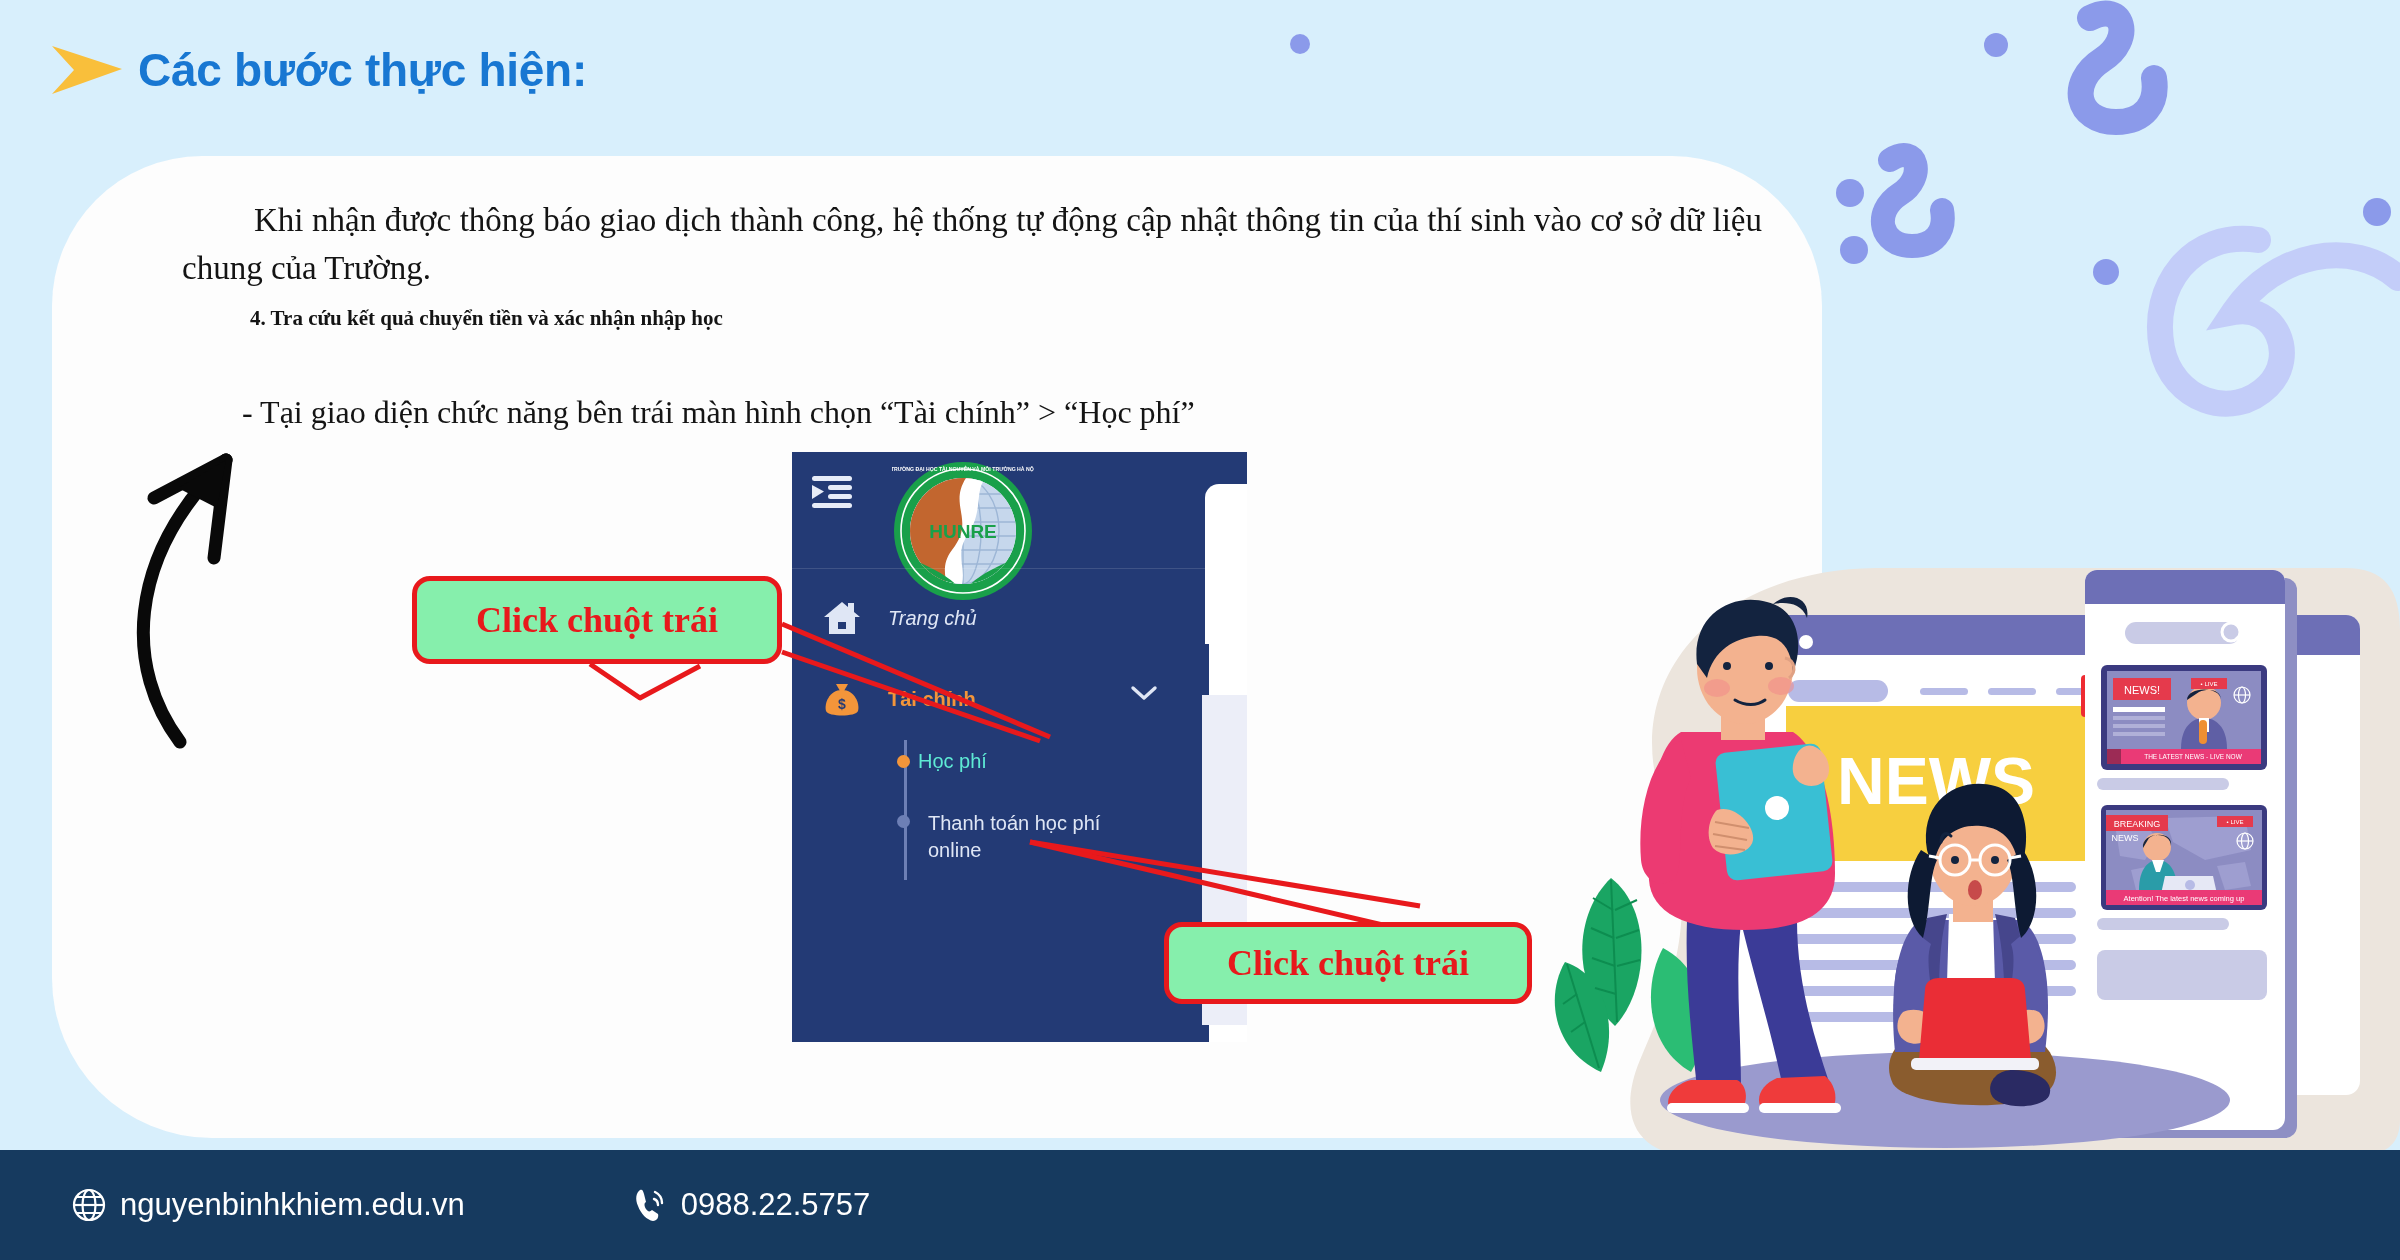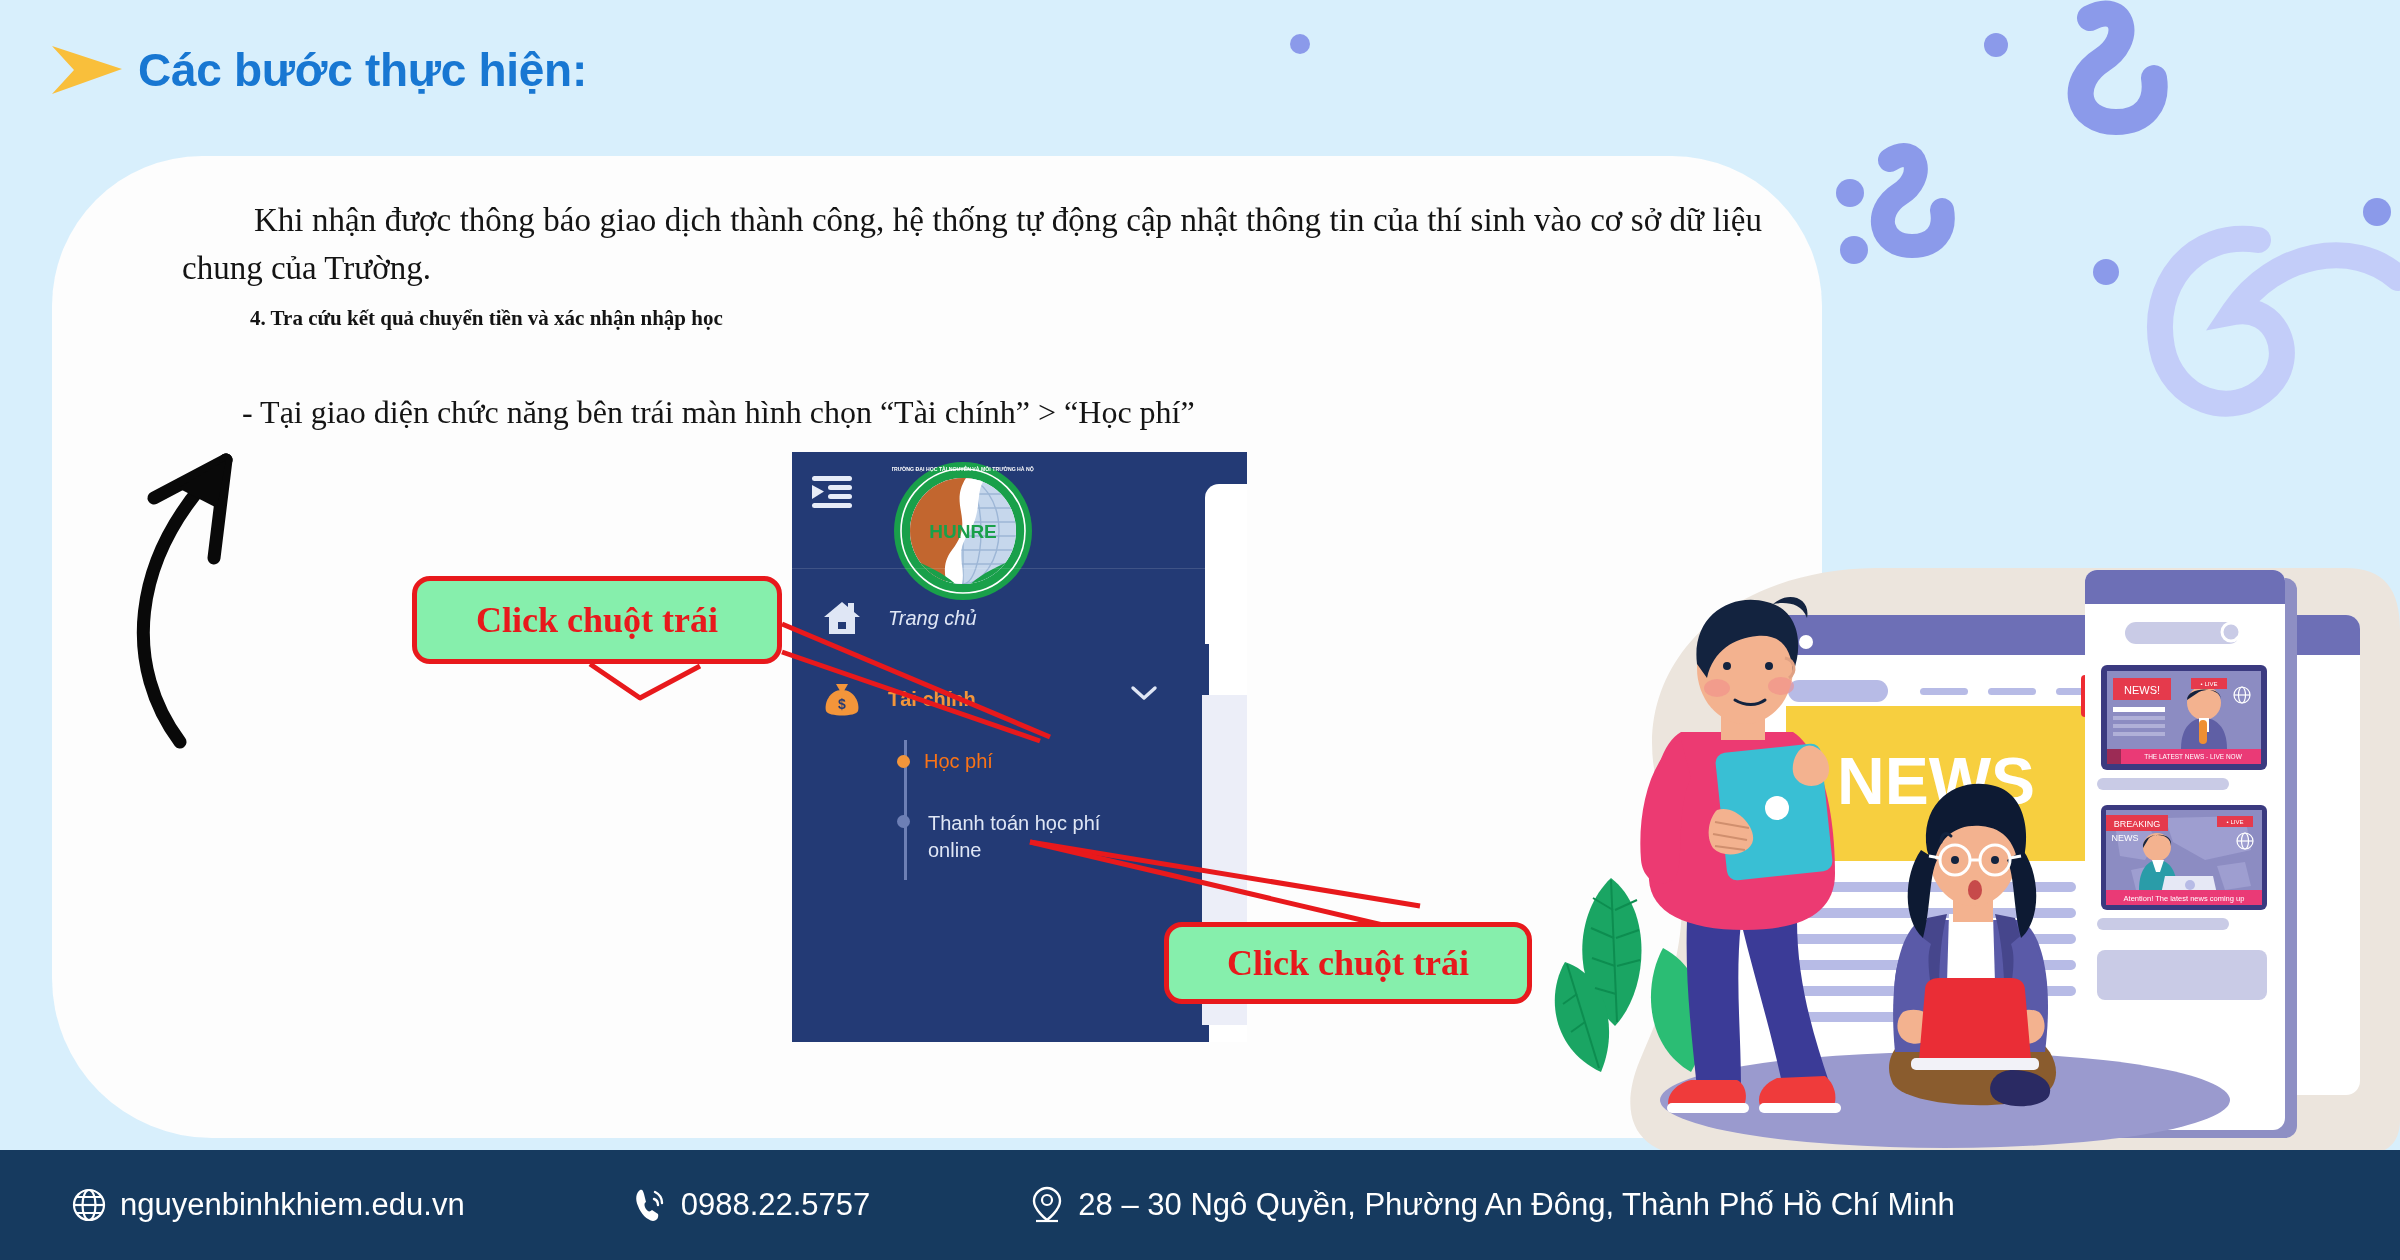--- a/index.html
+++ b/index.html
@@ -117,21 +117,21 @@
   #sb-finance .sb-label { color: #f3953a; font-weight: bold; margin-left: 26px; }
   #sb-chevron { position: absolute; left: 338px; top: 232px; }
   #sub-rail {
     position: absolute; left: 112px; top: 288px;
     width: 3px; height: 140px; background: #6d7fb5;
   }
   .sb-sub { position: absolute; display: flex; align-items: flex-start; }
   .sb-dot { width: 13px; height: 13px; border-radius: 50%; margin-top: 5px; flex: 0 0 auto; }
   #sb-hocphi { left: 105px; top: 298px; }
   #sb-hocphi .sb-dot { background: #f3953a; }
-  #sb-hocphi .sb-label { color: #f97316; margin-left: 14px; }
+  #sb-hocphi .sb-label { color: #5eead4; margin-left: 8px; }
   #sb-online { left: 105px; top: 358px; width: 230px; }
   #sb-online .sb-dot { background: #6d7fb5; }
   #sb-online .sb-label {
     color: #dfe6f5; margin-left: 18px; white-space: normal;
     line-height: 27px; width: 200px;
   }
 
   
   .callout {
     position: absolute;
@@ -541,23 +541,15 @@
     <div class="footer-item" id="footer-phone">
       <svg width="34" height="36" viewBox="0 0 34 36">
         <path d="M7 3 C3 6, 2 12, 5 19 C8 27, 14 33, 20 34 C24 34, 26 30, 25 27
                  L19 23 C17 25, 15 25, 13 22 C11 19, 11 16, 13 15 L11 7 C10 3, 9 2, 7 3 Z" fill="#ffffff"></path>
         <path d="M22 5 C26 7, 29 11, 29 16" stroke="#ffffff" stroke-width="2.4" fill="none" stroke-linecap="round"></path>
         <path d="M21 12 C24 13, 25 15, 25 18" stroke="#ffffff" stroke-width="2.4" fill="none" stroke-linecap="round"></path>
       </svg>
       <span>0988.22.5757</span>
     </div>
 
-    <div class="footer-item" id="footer-addr">
-      <svg width="34" height="38" viewBox="0 0 34 38">
-        <path d="M17 2 C10 2, 4 8, 4 15 C4 24, 17 34, 17 34 C17 34, 30 24, 30 15 C30 8, 24 2, 17 2 Z" fill="none" stroke="#ffffff" stroke-width="2.4"></path>
-        <circle cx="17" cy="14" r="5" fill="none" stroke="#ffffff" stroke-width="2.2"></circle>
-        <line x1="6" y1="35" x2="28" y2="35" stroke="#ffffff" stroke-width="2.2"></line>
-      </svg>
-      <span>28 – 30 Ngô Quyền, Phường An Đông, Thành Phố Hồ Chí Minh</span>
-    </div>
   </div>
 
 </div>
 
 </body></html>

